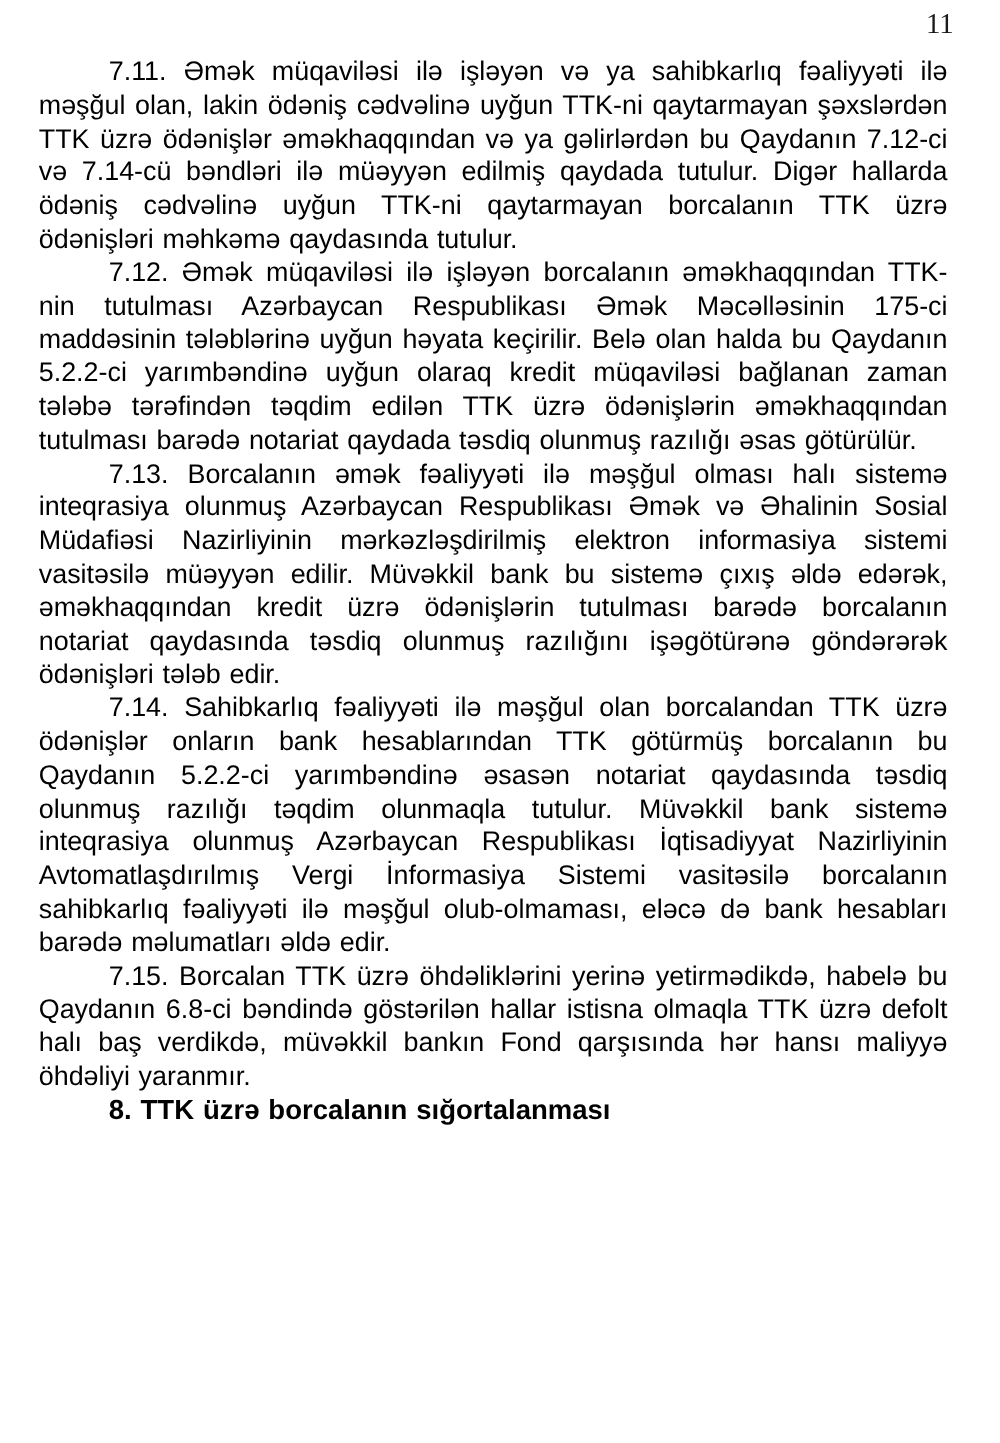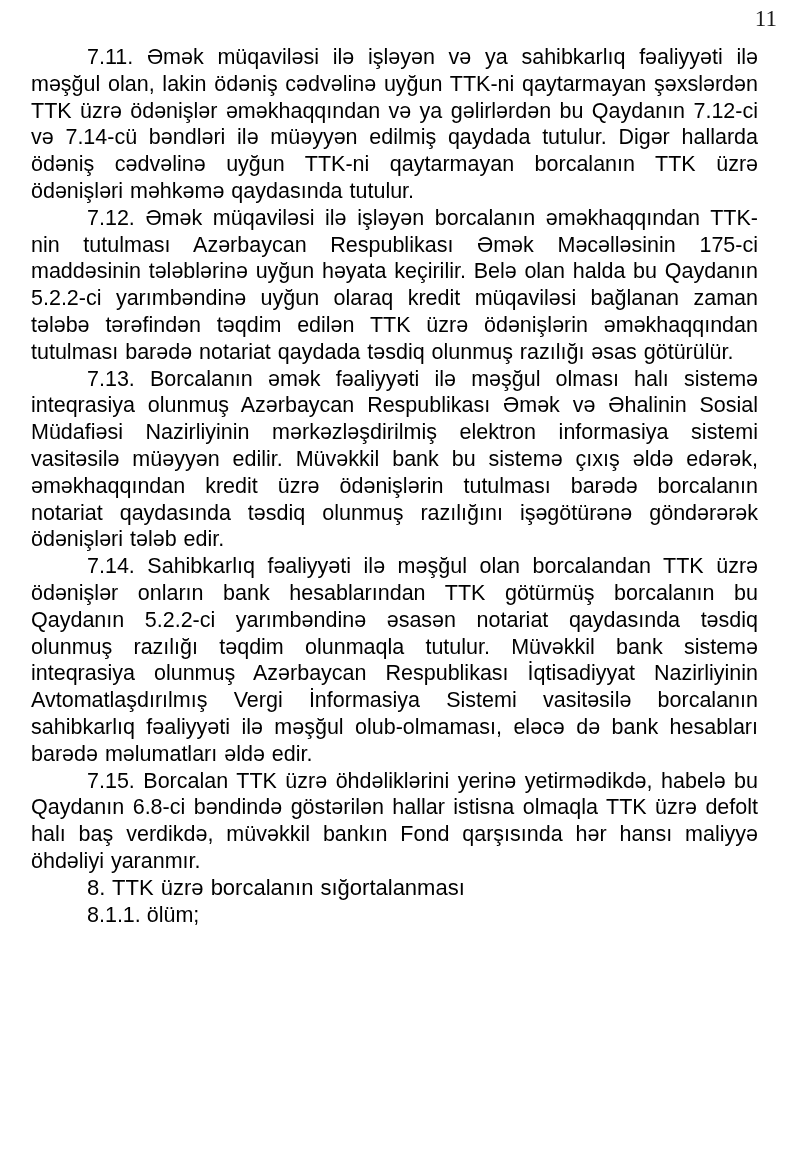--- a/index.html
+++ b/index.html
@@ -12,21 +12,21 @@
     width: 800px;
     height: 1154px;
     background: #ffffff;
     color: #000000;
     font-family: "Liberation Sans", sans-serif;
     overflow: hidden;
   }
   .page-number {
     position: absolute;
     top: 6px;
-    right: 23px;
+    right: 37px;
     font-family: "Liberation Serif", serif;
     font-size: 23px;
     color: #1a1a1a;
   }
   .body-text {
     position: absolute;
     left: 31px;
     top: 44px;
     width: 727px;
     font-size: 21.5px;
@@ -34,21 +34,21 @@
   }
   p.para {
     margin: 0;
     text-align: justify;
     text-indent: 56px;
     word-spacing: 1px;
   }
   .section-heading {
     margin: 27px 0 31px 0;
     text-align: center;
-    font-weight: normal;
+    font-weight: bold;
     font-size: 22px;
     text-indent: 0;
   }
   .sub-line {
     margin: 0;
     text-indent: 56px;
     text-align: left;
   }
 </style>
 </head>
@@ -67,17 +67,16 @@
 
     <p class="para">7.13. Borcalanın əmək fəaliyyəti ilə məşğul olması halı sistemə inteqrasiya olunmuş Azərbaycan Respublikası Əmək və Əhalinin Sosial Müdafiəsi Nazirliyinin mərkəzləşdirilmiş elektron informasiya sistemi vasitəsilə müəyyən edilir. Müvəkkil bank bu sistemə çıxış əldə edərək, əməkhaqqından kredit üzrə ödənişlərin tutulması barədə borcalanın notariat qaydasında təsdiq olunmuş razılığını işəgötürənə göndərərək ödənişləri tələb edir.</p>
 
     <p class="para">7.14. Sahibkarlıq fəaliyyəti ilə məşğul olan borcalandan TTK üzrə ödənişlər onların bank hesablarından TTK götürmüş borcalanın bu Qaydanın 5.2.2-ci yarımbəndinə əsasən notariat qaydasında təsdiq olunmuş razılığı təqdim olunmaqla tutulur. Müvəkkil bank sistemə inteqrasiya olunmuş Azərbaycan Respublikası İqtisadiyyat Nazirliyinin Avtomatlaşdırılmış Vergi İnformasiya Sistemi vasitəsilə borcalanın sahibkarlıq fəaliyyəti ilə məşğul olub-olmaması, eləcə də bank hesabları barədə məlumatları əldə edir.</p>
 
     <p class="para">7.15. Borcalan TTK üzrə öhdəliklərini yerinə yetirmədikdə, habelə bu Qaydanın 6.8-ci bəndində göstərilən hallar istisna olmaqla TTK üzrə defolt halı baş verdikdə, müvəkkil bankın Fond qarşısında hər hansı maliyyə öhdəliyi yaranmır.</p>
 
     <p class="para section-heading">8. TTK üzrə borcalanın sığortalanması</p>
 
 
-    <p class="sub-line">8.1.1. ölüm;</p>
 
   </div>
 
 </div>
 
 </body></html>

